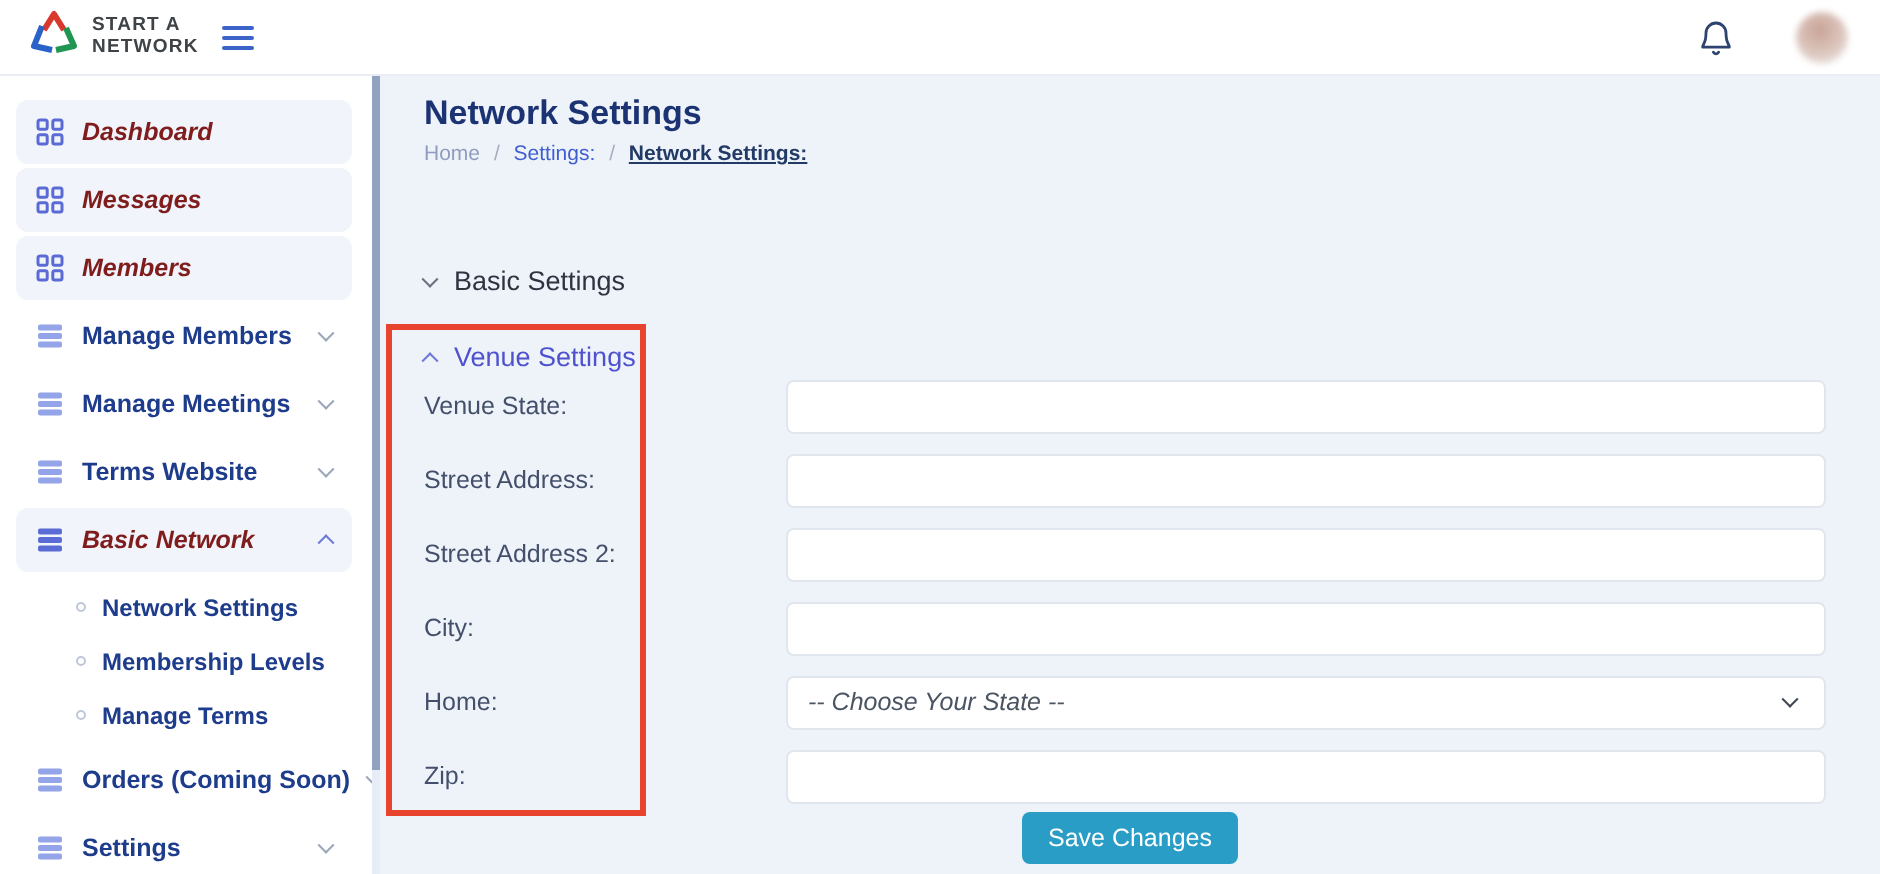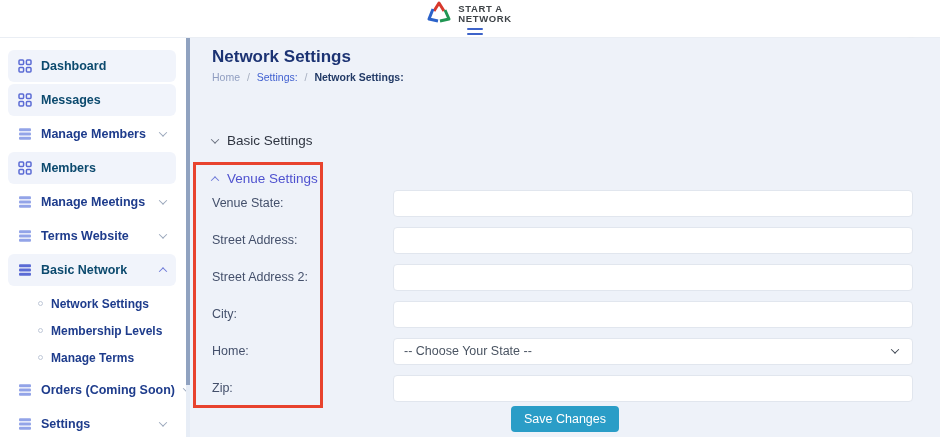--- a/index.html
+++ b/index.html
@@ -4,21 +4,21 @@
 <style>
   * { margin:0; padding:0; box-sizing:border-box; }
   html,body { background:#fff; }
   .app {
     position:relative; width:940px; height:437px; overflow:hidden;
     font-family:"Liberation Sans", sans-serif; background:#fff;
   }
   
   .topbar {
     height:38px; display:flex; align-items:center; padding:0 16px 0 14px;
-    background:#fff; border-bottom:1px solid #eaeef4;flex-direction:column;
+    background:#fff; border-bottom:1px solid #eaeef4;
   }
   .logo { display:flex; align-items:center; gap:6px; }
   .logo-text { font-size:9.5px; font-weight:bold; color:#3e4347; letter-spacing:.6px; line-height:1.08; }
   .hamburger { margin-left:12px; display:flex; flex-direction:column; gap:3px; cursor:pointer; }
   .hamburger span { width:16px; height:2px; background:#3d63c9; border-radius:1px; }
   .topbar-right { margin-left:auto; display:flex; align-items:center; gap:30px; }
   .bell { width:20px; height:20px; cursor:pointer; }
   .avatar {
     width:26px; height:26px; border-radius:50%;
     background:radial-gradient(circle at 45% 35%, #c9a396, #ddc8c0 55%, #ece7e4 82%);
@@ -27,21 +27,21 @@
   
   .body { display:flex; height:399px; }
   .sidebar { width:186px; background:#fff; padding-top:12px; overflow:hidden; }
   .side-item {
     height:32px; margin:0 10px 2px 8px; border-radius:6px;
     display:flex; align-items:center; gap:9px; padding:0 10px;
     font-size:12.5px; font-weight:bold; cursor:pointer;
   }
   .side-item.lite { background:#f1f4fb; }
   .side-item .lbl { flex:1; white-space:nowrap; }
-  .blue  { color:#0c4a6e; }
+  .blue  { color:#7f1d1d;font-style:italic; }
   .navy  { color:#1e3c8c; }
   .icon16 { width:14px; height:14px; flex:0 0 auto; }
   .chev {
     display:inline-block; width:6px; height:6px;
     border-right:1.6px solid #9aa7bb; border-bottom:1.6px solid #9aa7bb;
     transform:rotate(45deg) translate(-1px,-1px); flex:0 0 auto;
   }
   .chev.up { transform:rotate(-135deg) translate(-1px,-1px); border-color:#6d79d8; }
   .sub-list { margin:4px 0 3px 0; }
   .sub-item {
@@ -52,21 +52,21 @@
   
   .vscroll { width:4px; background:#e7edf6; position:relative; }
   .vscroll .thumb { position:absolute; top:0; left:0; width:4px; height:347px; background:#90a2c0; }
   
   .main { flex:1; position:relative; background:#eef2f9; }
   .page-title { position:absolute; top:9px; left:22px; font-size:17px; font-weight:bold; color:#1c3373; }
   .breadcrumb { position:absolute; top:33px; left:22px; font-size:10.5px; color:#9aa6bf; }
   .breadcrumb .bc-home { color:#8f9dc0; cursor:pointer; }
   .breadcrumb .bc-sep { color:#a6aebf; margin:0 4px; }
   .breadcrumb .bc-link { color:#3f5fd0; cursor:pointer; }
-  .breadcrumb .bc-cur { color:#223a66; font-weight:bold; }
+  .breadcrumb .bc-cur { color:#223a66; font-weight:bold;text-decoration:underline; }
   .section-head { position:absolute; left:22px; display:flex; align-items:center; gap:9px; font-size:13.5px; cursor:pointer; }
   .section-head.basic { top:95px; color:#2e3440; }
   .section-head.basic .chev { border-color:#6b7280; }
   .section-head.venue { top:133px; color:#4f52cf;align-items:center; }
   .annotation-box {
     position:absolute; left:3px; top:124px; width:130px; height:246px;
     border:3px solid #e8432e; pointer-events:none; z-index:5;
   }
   .form-row { position:absolute; left:0; width:100%; height:27px; }
   .form-row .f-label {
@@ -74,21 +74,21 @@
     font-size:12.5px; color:#44506b;
   }
   .f-input {
     position:absolute; left:203px; top:0; width:520px; height:27px;
     background:#fff; border:1px solid #e1e6ee; border-radius:4px;
     font-family:"Liberation Sans", sans-serif; font-size:12.5px; color:#333; padding:0 10px; outline:none;
   }
   .f-select {
     position:absolute; left:203px; top:0; width:520px; height:27px;
     background:#fff; border:1px solid #e1e6ee; border-radius:4px;
-    font-size:12.5px; color:#4a5462; line-height:25px; padding:0 10px; cursor:pointer;
+    font-size:12.5px; color:#4a5462; line-height:25px; padding:0 10px; cursor:pointer;font-style:italic;
   }
   .f-select .chev { position:absolute; right:14px; top:9px; border-color:#3f4753; }
   .save-btn {
     position:absolute; top:368px; left:375px; transform:translateX(-50%);
     background:#2a9dc7; color:#fff; border:none; border-radius:4px;
     font-family:"Liberation Sans", sans-serif; font-size:12.5px; padding:6px 13px; cursor:pointer;
   }
 </style>
 </head>
 <body>
@@ -146,42 +146,42 @@
             <g fill="none" stroke="#5b6bd5" stroke-width="1.5">
               <rect x="1" y="1" width="4.6" height="4.6" rx="1"></rect>
               <rect x="8.4" y="1" width="4.6" height="4.6" rx="1"></rect>
               <rect x="1" y="8.4" width="4.6" height="4.6" rx="1"></rect>
               <rect x="8.4" y="8.4" width="4.6" height="4.6" rx="1"></rect>
             </g>
           </svg>
         <span class="lbl">Messages</span>
       </div>
 
-      <div class="side-item navy">
-        <svg class="icon16" viewBox="0 0 14 14">
-            <g fill="#93a4e8">
-              <rect x="1" y="1.2" width="12" height="3" rx="1"></rect>
-              <rect x="1" y="5.5" width="12" height="3" rx="1"></rect>
-              <rect x="1" y="9.8" width="12" height="3" rx="1"></rect>
-            </g>
-          </svg>
-        <span class="lbl">Manage Members</span>
-        <span class="chev"></span>
-      </div>
-
       <div class="side-item lite blue">
         <svg class="icon16" viewBox="0 0 14 14">
             <g fill="none" stroke="#5b6bd5" stroke-width="1.5">
               <rect x="1" y="1" width="4.6" height="4.6" rx="1"></rect>
               <rect x="8.4" y="1" width="4.6" height="4.6" rx="1"></rect>
               <rect x="1" y="8.4" width="4.6" height="4.6" rx="1"></rect>
               <rect x="8.4" y="8.4" width="4.6" height="4.6" rx="1"></rect>
             </g>
           </svg>
         <span class="lbl">Members</span>
+      </div>
+
+      <div class="side-item navy">
+        <svg class="icon16" viewBox="0 0 14 14">
+            <g fill="#93a4e8">
+              <rect x="1" y="1.2" width="12" height="3" rx="1"></rect>
+              <rect x="1" y="5.5" width="12" height="3" rx="1"></rect>
+              <rect x="1" y="9.8" width="12" height="3" rx="1"></rect>
+            </g>
+          </svg>
+        <span class="lbl">Manage Members</span>
+        <span class="chev"></span>
       </div>
 
       <div class="side-item navy">
         <svg class="icon16" viewBox="0 0 14 14">
             <g fill="#93a4e8">
               <rect x="1" y="1.2" width="12" height="3" rx="1"></rect>
               <rect x="1" y="5.5" width="12" height="3" rx="1"></rect>
               <rect x="1" y="9.8" width="12" height="3" rx="1"></rect>
             </g>
           </svg>

